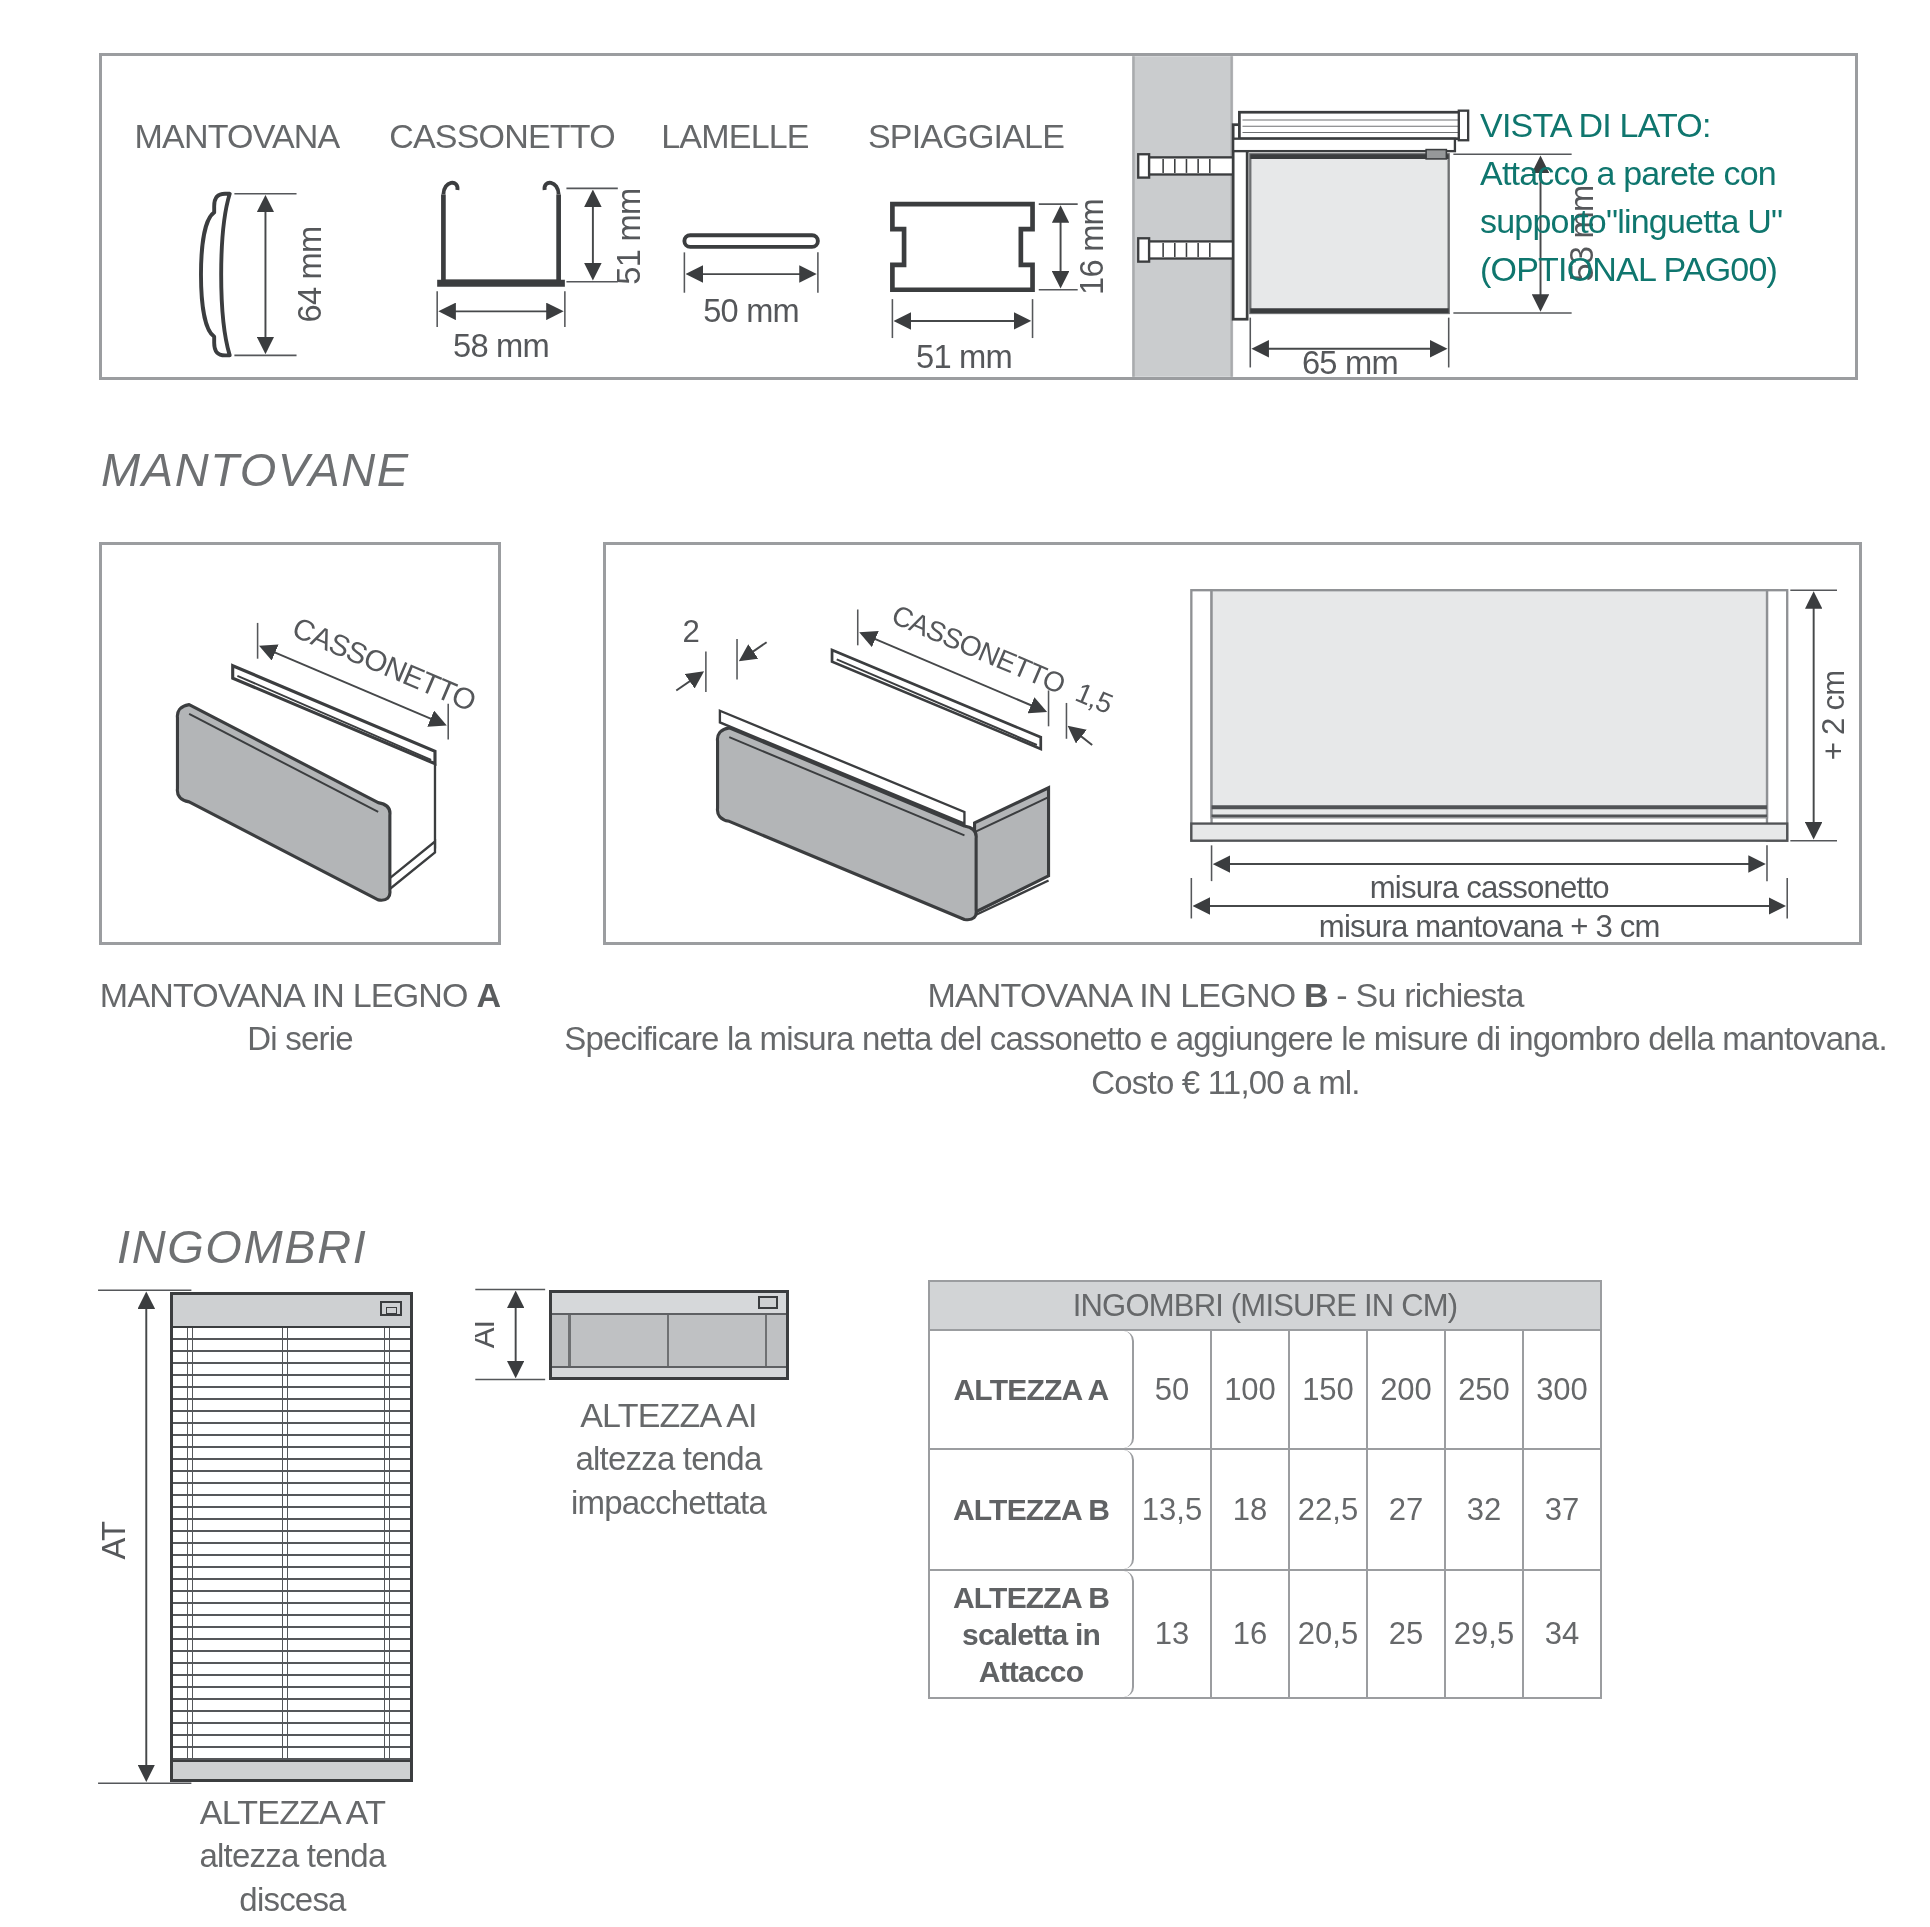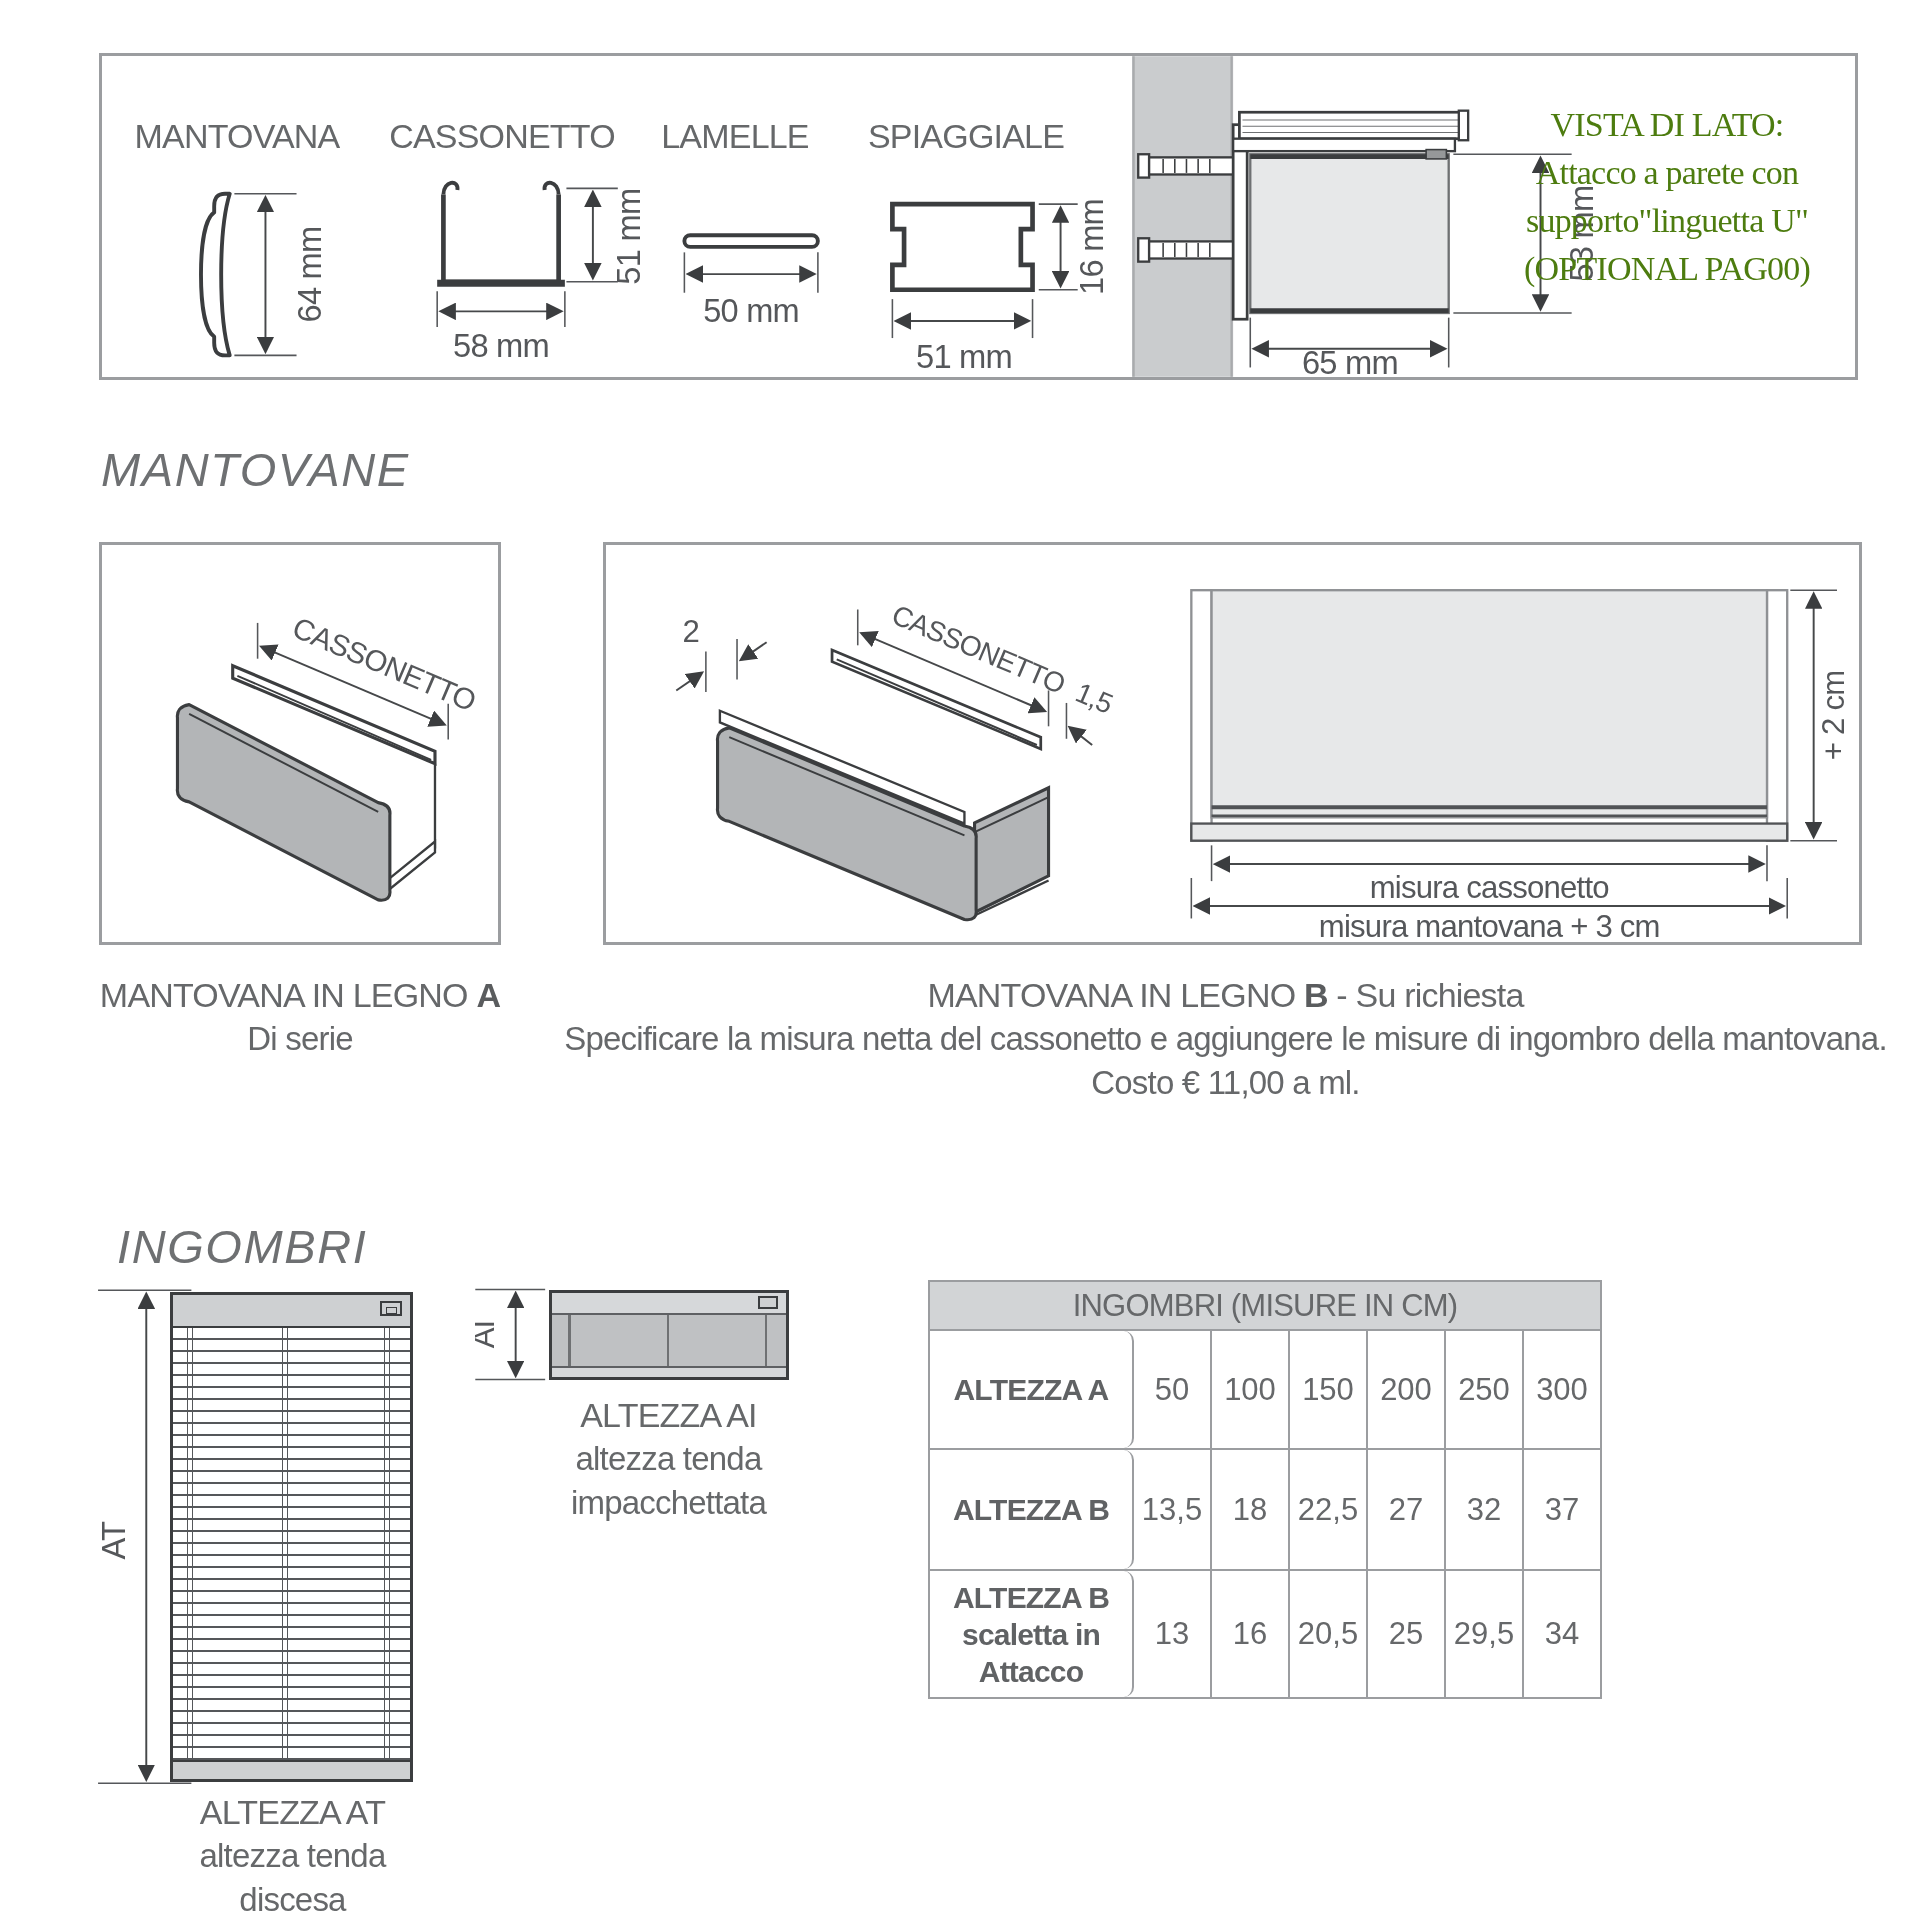--- a/index.html
+++ b/index.html
@@ -3,21 +3,21 @@
 <meta charset="utf-8">
 <style>
   html,body{margin:0;padding:0;background:#ffffff;}
   #page{
     position:relative;width:1930px;height:1927px;background:#ffffff;
     font-family:"Liberation Sans",sans-serif;color:#66686a;overflow:hidden;
   }
   .abs{position:absolute;}
   .panel{border:3.1px solid #9b9da0;box-sizing:border-box;background:#fff;}
   .figlabel{font-size:34px;letter-spacing:-0.8px;color:#66686a;white-space:nowrap;transform:translateX(-50%);}
-  .note{font-size:34px;line-height:48px;text-align:center;color:#4d7c0f;letter-spacing:-0.8px;font-family:Liberation Serif, serif;}
+  .note{font-size:34px;line-height:48px;color:#0f766e;letter-spacing:-0.8px;}
   .heading{font-style:italic;font-size:47px;letter-spacing:1.6px;color:#6e7072;white-space:nowrap;}
   .caption{text-align:center;color:#66686a;letter-spacing:-0.8px;}
   .caption .l1{font-size:34px;line-height:44px;}
   .caption .l2{font-size:33px;line-height:44px;}
   .caption b{color:#5a5c5e;}
   svg text{font-family:"Liberation Sans",sans-serif;fill:#55575a;letter-spacing:-1px;}
   .dimtxt{font-size:42px;}
   
   .blind{border:3.1px solid #3b3d3f;box-sizing:border-box;background:#fff;display:flex;flex-direction:column;}
   .headrail{background:#ced0d2;border-bottom:2.3px solid #3b3d3f;position:relative;}

